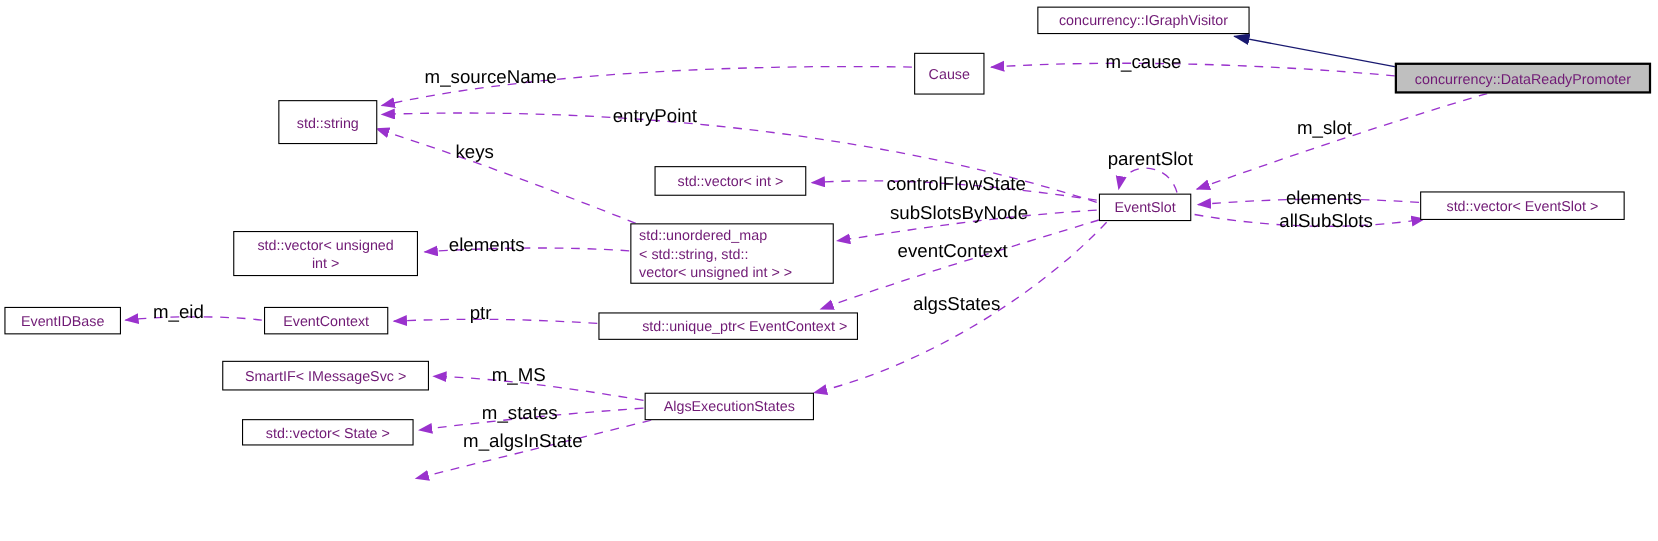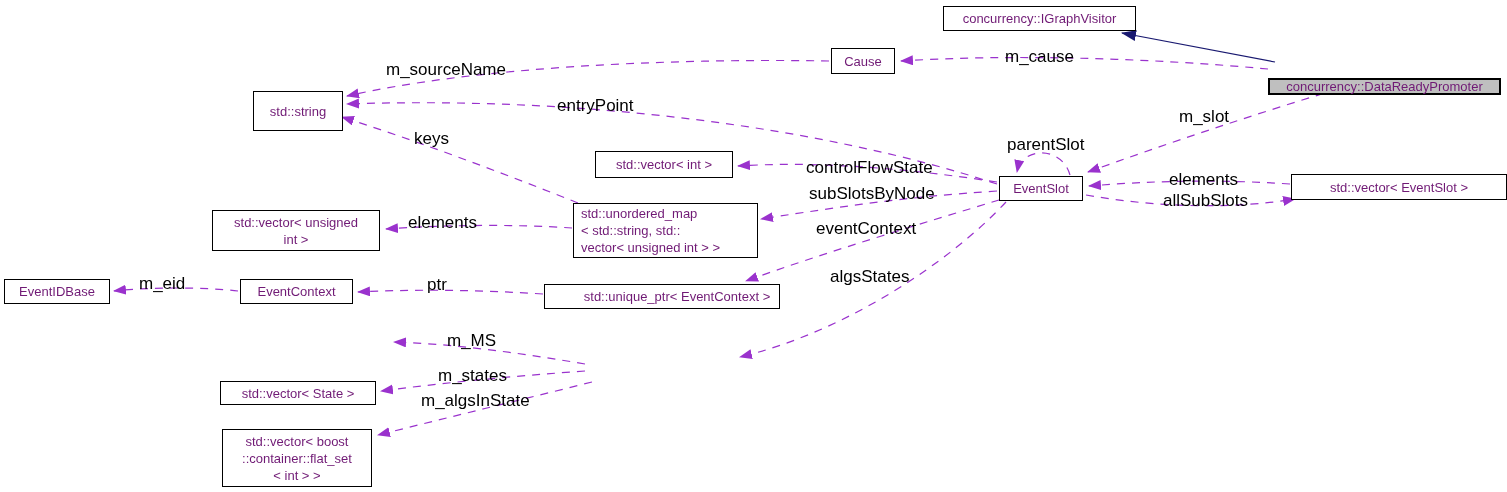--- a/index.html
+++ b/index.html
@@ -49,41 +49,41 @@
     <path class="dash" d="M238,291 C205,287 150,287 114,291" marker-end="url(#ap)"></path>
     <path class="dash" d="M585,364 C520,353 455,344 394,342" marker-end="url(#ap)"></path>
     <path class="dash" d="M585,371 C515,376 450,382 381,391" marker-end="url(#ap)"></path>
     <path class="dash" d="M592,382 C520,400 450,417 378,435" marker-end="url(#ap)"></path>
   </svg>
 
   <div class="node" style="left:943px;top:6px;width:193px;height:25px;">
     <span>concurrency::IGraphVisitor</span>
   </div>
 
-  <div class="node main" style="left:1268px;top:57px;width:233px;height:17px;margin-top:21px;">
+  <div class="node main" style="left:1268px;top:57px;width:233px;height:28px;">
     <span>concurrency::DataReadyPromoter</span>
   </div>
 
-  <div class="node" style="left:831px;top:48px;width:64px;height:26px;">
+  <div class="node" style="left:831px;top:48px;width:64px;height:38px;">
     <span>Cause</span>
   </div>
 
   <div class="node" style="left:253px;top:91px;width:90px;height:40px;">
     <span>std::string</span>
   </div>
 
   <div class="node" style="left:595px;top:151px;width:138px;height:27px;">
     <span>std::vector&lt; int &gt;</span>
   </div>
 
   <div class="node" style="left:999px;top:176px;width:84px;height:25px;">
     <span>EventSlot</span>
   </div>
 
-  <div class="node" style="left:1291px;top:174px;width:216px;height:26px;">
+  <div class="node" style="left:1291px;top:174px;width:186px;height:26px;">
     <span>std::vector&lt; EventSlot &gt;</span>
   </div>
 
   <div class="node" style="left:212px;top:210px;width:168px;height:41px;">
     <span>std::vector&lt; unsigned</span>
     <span>int &gt;</span>
   </div>
 
   <div class="node left-align" style="left:573px;top:203px;width:185px;height:55px;">
     <span>std::unordered_map</span>
@@ -96,31 +96,32 @@
   </div>
 
   <div class="node" style="left:544px;top:284px;width:236px;height:25px;padding-left:30px;">
     <span>std::unique_ptr&lt; EventContext &gt;</span>
   </div>
 
   <div class="node" style="left:4px;top:279px;width:106px;height:25px;">
     <span>EventIDBase</span>
   </div>
 
+  <div class="node" style="left:202px;top:328px;width:188px;height:27px;">
+    <span>SmartIF&lt; IMessageSvc &gt;</span>
+  </div>
 
   <div class="node" style="left:220px;top:381px;width:156px;height:24px;">
     <span>std::vector&lt; State &gt;</span>
   </div>
 
+  <div class="node" style="left:586px;top:357px;width:154px;height:25px;">
+    <span>AlgsExecutionStates</span>
+  </div>
 
-  <div class="node" style="left:222px;top:429px;width:150px;height:58px;">
-    <span>std::vector&lt; boost</span>
-    <span>::container::flat_set</span>
-    <span>&lt; int &gt; &gt;</span>
-  </div>
 
   <div class="elabel" style="left:1005px;top:47px;">m_cause</div>
   <div class="elabel" style="left:386px;top:60px;">m_sourceName</div>
   <div class="elabel" style="left:557px;top:96px;">entryPoint</div>
   <div class="elabel" style="left:414px;top:129px;">keys</div>
   <div class="elabel" style="left:806px;top:158px;">controlFlowState</div>
   <div class="elabel" style="left:809px;top:184px;">subSlotsByNode</div>
   <div class="elabel" style="left:816px;top:219px;">eventContext</div>
   <div class="elabel" style="left:830px;top:267px;">algsStates</div>
   <div class="elabel" style="left:1007px;top:135px;">parentSlot</div>

